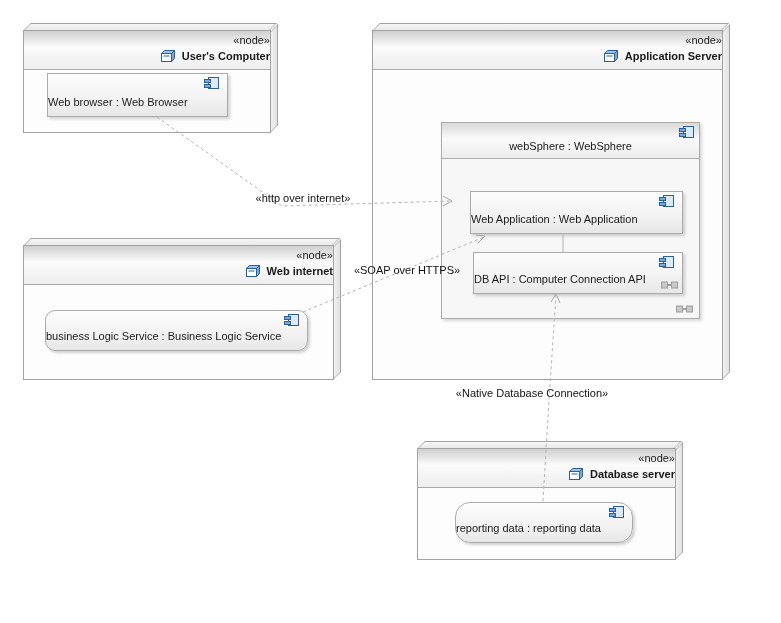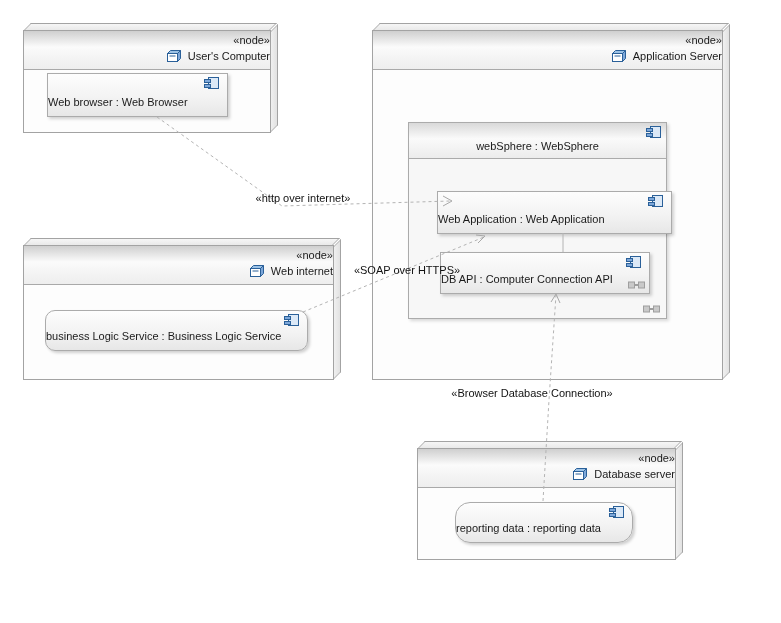--- a/index.html
+++ b/index.html
@@ -31,21 +31,21 @@
     border:1px solid #a3a3a3;border-left:none;
     transform:skewY(-45deg);transform-origin:top left;
     box-sizing:border-box;
   }
   .node-header{
     height:36px;border-bottom:1px solid #a9a9a9;
     background:linear-gradient(180deg,#cfcfcf 0%,#fbfbfb 42%,#f3f3f3 75%,#eeeeee 100%);
     text-align:right;padding-top:2px;box-sizing:content-box;
   }
   .stereotype{line-height:15px;}
-  .node-name-row{line-height:16px;font-weight:normal;}
+  .node-name-row{line-height:16px;font-weight:bold;}
   .node-name-row .icon{display:inline-block;vertical-align:-2px;margin-right:4px;}
 
   
   .component{
     position:absolute;
     background:linear-gradient(180deg,#fdfdfd 0%,#f3f3f3 55%,#e7e7e7 100%);
     border:1px solid #ababab;
     box-shadow:2px 2px 3px rgba(0,0,0,0.18);
     z-index:2;
   }
@@ -128,33 +128,33 @@
             <polygon points="0.5,3.5 3.5,0.5 13.5,0.5 10.5,3.5" fill="#9dc3e6" stroke="#2a6099"></polygon>
             <polygon points="10.5,3.5 13.5,0.5 13.5,8.5 10.5,11.5" fill="#7da7d9" stroke="#2a6099"></polygon>
             <rect x="0.5" y="3.5" width="10" height="8" fill="#ffffff" stroke="#2a6099"></rect>
             <line x1="2.5" y1="6" x2="8.5" y2="6" stroke="#2a6099"></line>
           </svg>
         </span>
         <span class="node-name">Application Server</span>
       </div>
     </div>
 
-    <div class="container-comp" style="left:35px;top:91px;width:257px;height:195px;">
+    <div class="container-comp" style="left:68px;top:91px;width:257px;height:195px;">
       <div class="container-header">
         <span class="comp-icon">
           <svg width="15" height="13" viewBox="0 0 15 13">
             <rect x="4.5" y="0.5" width="10" height="11" fill="#dce9f7" stroke="#2a6099"></rect>
             <rect x="0.5" y="2.5" width="6" height="3" fill="#7da7d9" stroke="#2a6099"></rect>
             <rect x="0.5" y="7.5" width="6" height="3" fill="#7da7d9" stroke="#2a6099"></rect>
           </svg>
         </span>
         <div class="container-title">webSphere : WebSphere</div>
       </div>
 
-      <div class="component" style="left:28px;top:68px;width:211px;height:41px;padding-left:22px;">
+      <div class="component" style="left:28px;top:68px;width:211px;height:41px;">
         <span class="comp-icon">
           <svg width="15" height="13" viewBox="0 0 15 13">
             <rect x="4.5" y="0.5" width="10" height="11" fill="#dce9f7" stroke="#2a6099"></rect>
             <rect x="0.5" y="2.5" width="6" height="3" fill="#7da7d9" stroke="#2a6099"></rect>
             <rect x="0.5" y="7.5" width="6" height="3" fill="#7da7d9" stroke="#2a6099"></rect>
           </svg>
         </span>
         <div class="comp-label">Web Application : Web Application</div>
       </div>
 
@@ -253,15 +253,15 @@
     <polyline class="arrow" points="476,235 485,236 478,243"></polyline>
 
     <polyline class="conn" points="543,501 549,400 556,295"></polyline>
     <polyline class="arrow" points="551,302 556,294 560,303"></polyline>
 
     <line class="solid-conn" x1="563" y1="233" x2="563" y2="252"></line>
   </svg>
 
   <div class="conn-label" style="left:296px;top:192px;">«http over internet»</div>
   <div class="conn-label" style="left:400px;top:264px;text-align:right;">«SOAP over HTTPS»</div>
-  <div class="conn-label" style="left:525px;top:387px;">«Browser Database Connection»</div>
+  <div class="conn-label" style="left:525px;top:387px;">«Native Database Connection»</div>
 
 </div>
 
 </body></html>

